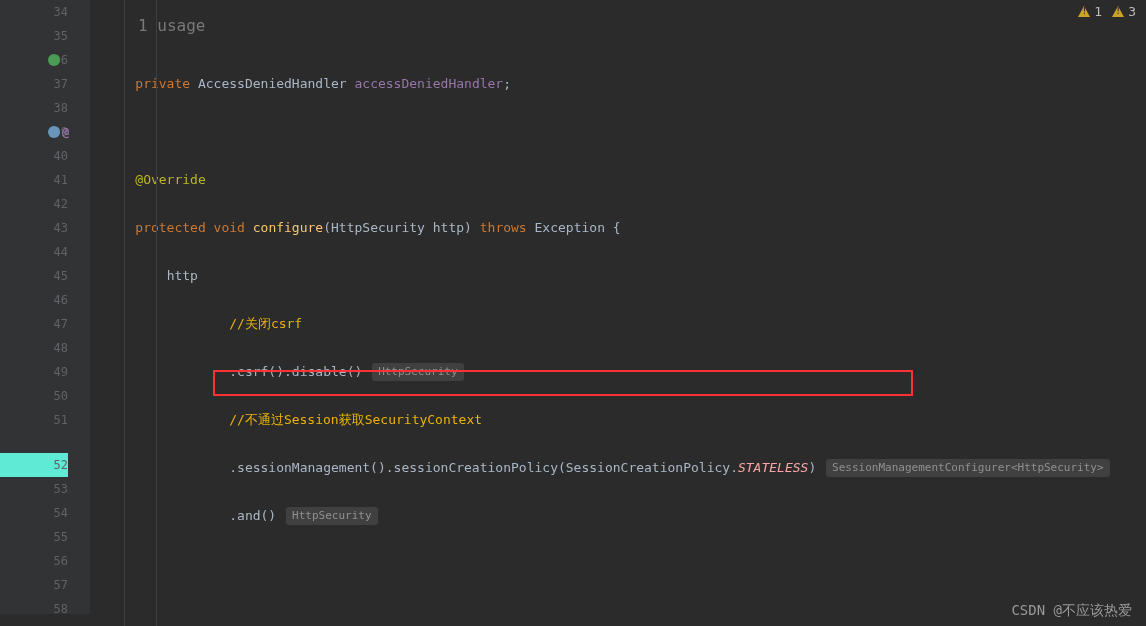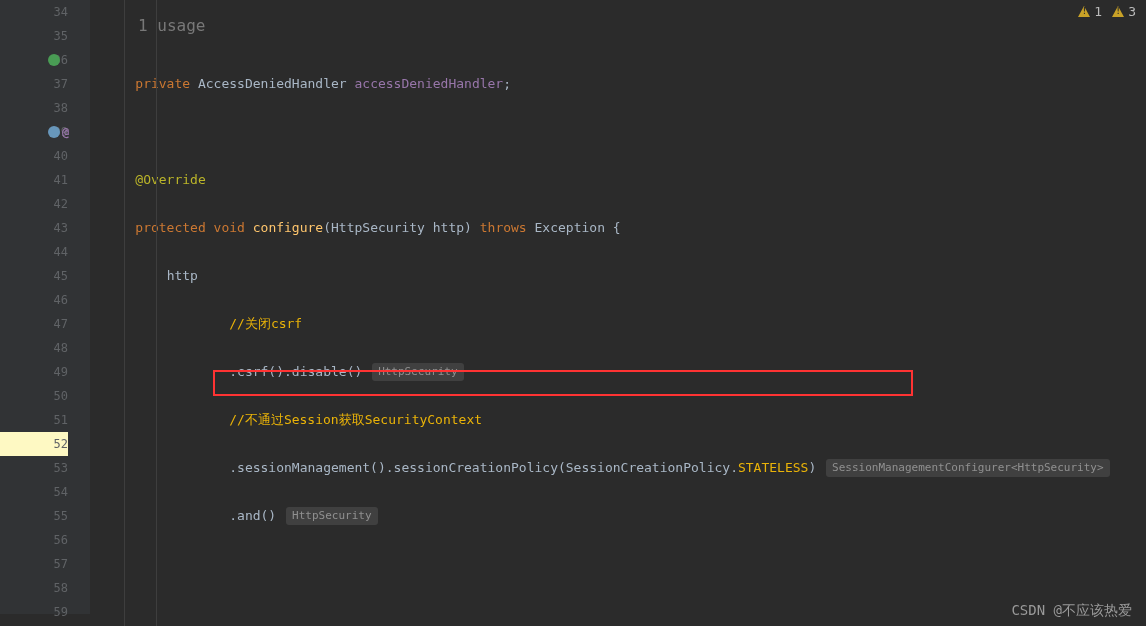--- a/index.html
+++ b/index.html
@@ -44,21 +44,21 @@
     display: flex; gap: 10px; align-items: center;
     color: #bbb; font-size: 13px;
   }
   .insp-item { display: flex; align-items: center; gap: 4px; }
   .tri { width: 0; height: 0; border-left: 6px solid transparent; border-right: 6px solid transparent; border-bottom: 11px solid #c9a227; display:inline-block; position: relative; }
   .tri::after { content: '!'; position: absolute; left: -3px; top: 1px; color: #2b2b2b; font-size: 8px; font-weight: bold; width:6px; text-align:center; }
   .watermark { position: absolute; right: 14px; bottom: 6px; color: #9a9a9a; font-size: 14px; margin-left: 23px; }
   
   .kw { color: #cc7832; }
   .anno { color: #bbb529; }
-  .const { color: #eab308; }
+  .const { color: #fca5a5; font-style: italic; }
   .fld { color: #9876aa; }
   .id { color: #a9b7c6; }
   .mth { color: #a9b7c6; }
   .mth-b { color: #ffc66d; }
   .com { color: #eab308; }
   .pn { color: #a9b7c6; }
   .param-hint {
     background: #404040; color: #909090; font-size: 11px;
     padding: 1px 6px; border-radius: 3px; margin: 0 2px;
     display: inline-block; line-height: 16px; vertical-align: 1px;
@@ -66,21 +66,21 @@
   .wavy { text-decoration: underline wavy #808080; text-underline-offset: 3px; }
   .hl-box {
     position: absolute;
     border: 2px solid #ff3333;
     pointer-events: none;
   }
   .guide {
     position: absolute; top: 0; bottom: 0; width: 1px;
     background: #3e3e3e;
   }
-  .caret-line { background: #fef9c3; }
+  .caret-line { background: #5eead4; margin-top: 21px; }
 </style>
 </head>
 <body>
 
 <div class="gutter">
   <div class="ln">34</div>
   <div class="ln">35</div>
   <div class="ln">36<span class="icons">
         <span class="g-icon g-bean"></span>
       </span></div>

